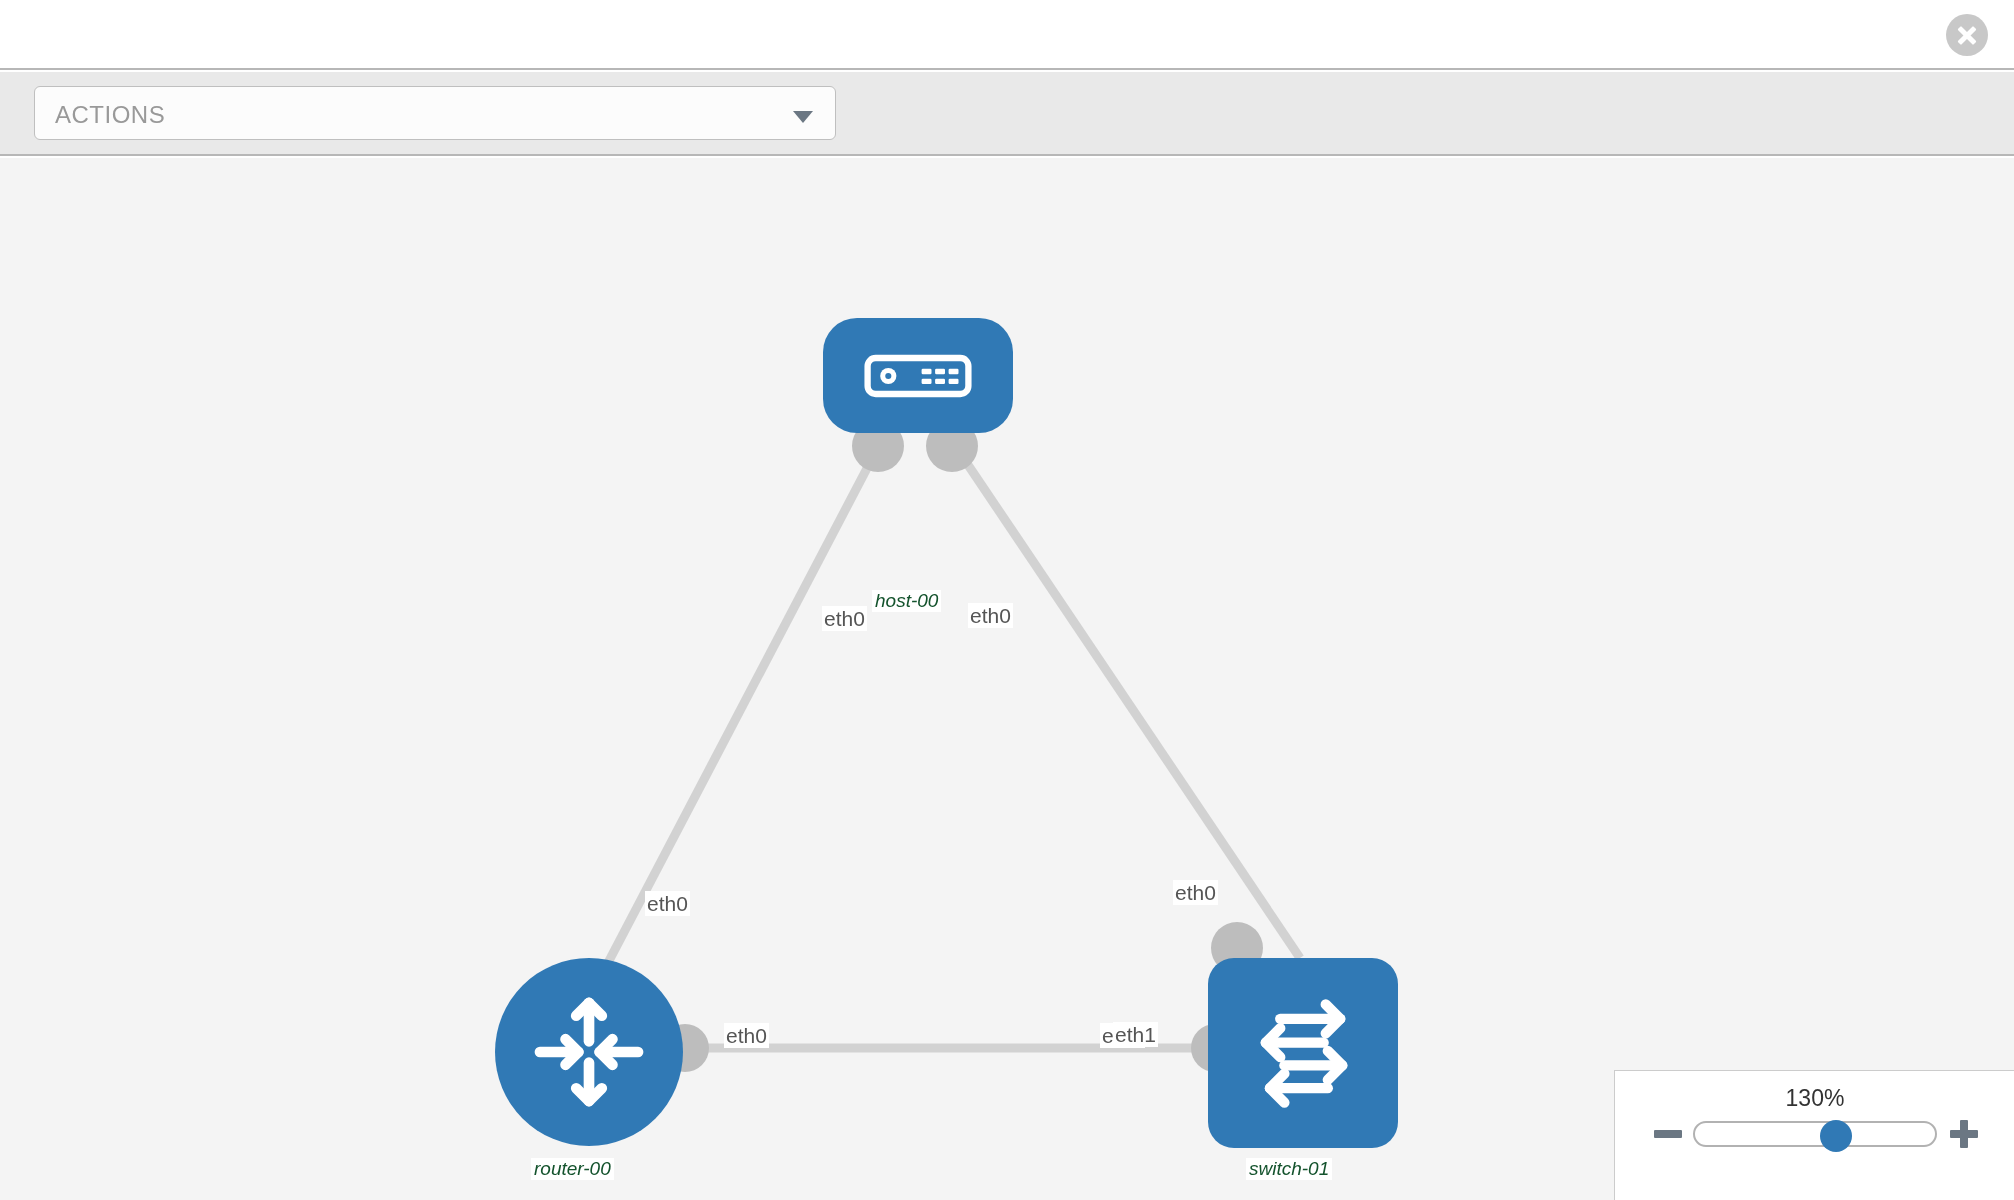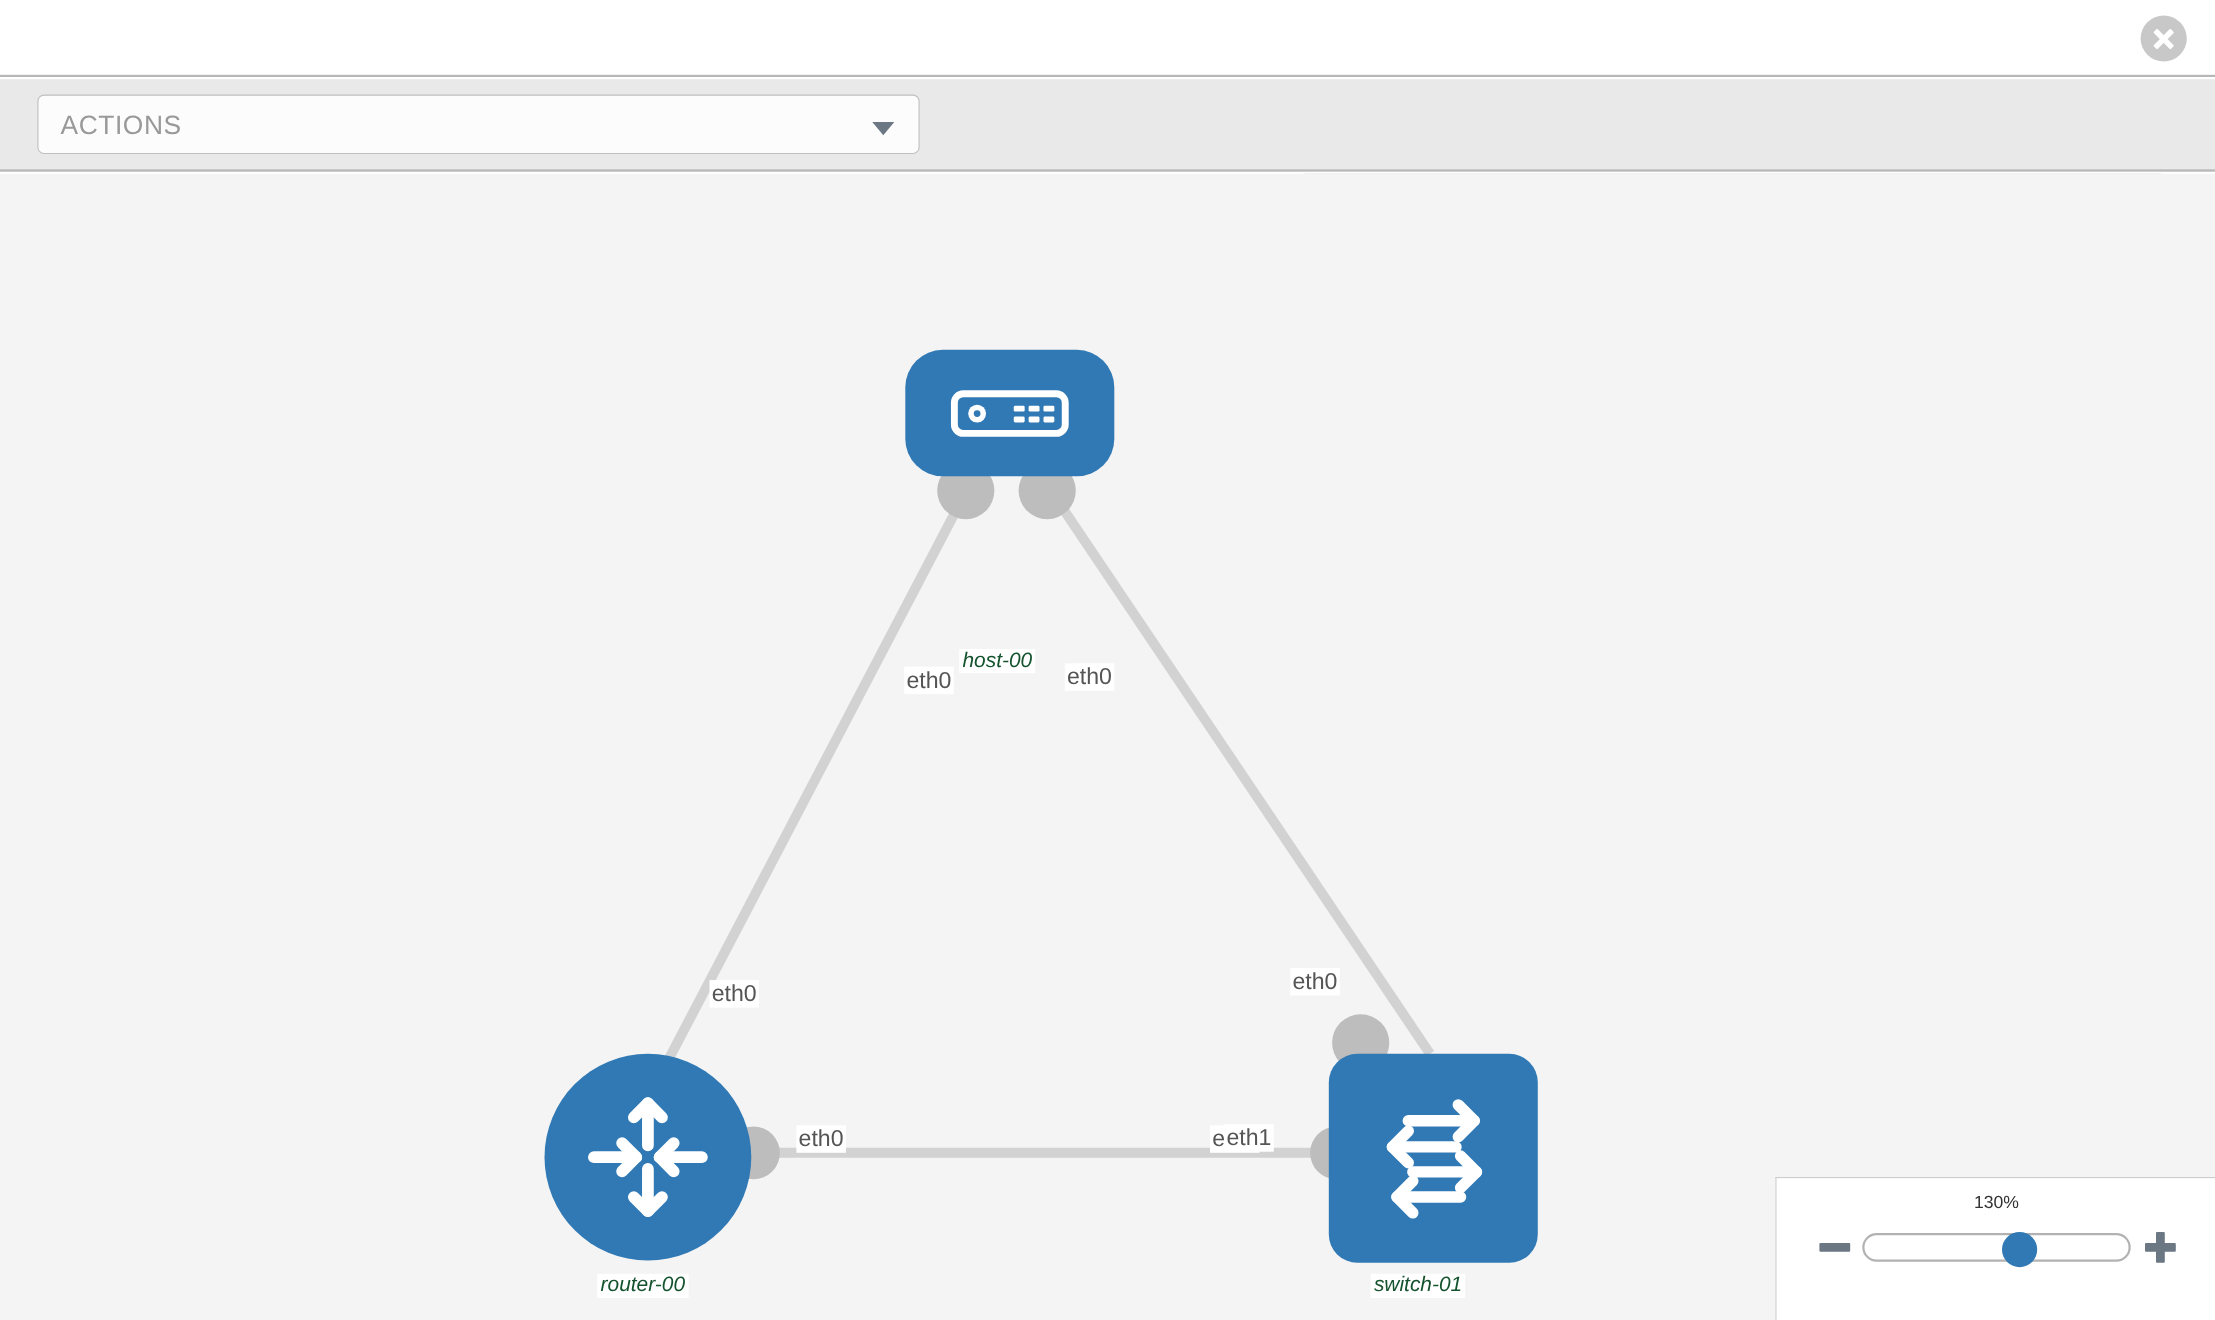--- a/index.html
+++ b/index.html
@@ -172,21 +172,21 @@
     position: absolute;
     font-size: 19px;
     color: #14532d;
     background: #ffffff;
     white-space: nowrap;
     padding: 0 3px;
     line-height: 1.15;
     font-style: italic;
   }
   .lbl-host   { left: 872px; top: 432px; }
-  .lbl-router { left: 531px; top: 1000px; margin-left: 12px; }
+  .lbl-router { left: 531px; top: 1000px; }
   .lbl-switch { left: 1246px; top: 1000px; }
 
   .edge-label {
     position: absolute;
     font-size: 21px;
     color: #555555;
     background: #ffffff;
     white-space: nowrap;
     padding: 0 2px;
     line-height: 1.2;
@@ -209,21 +209,21 @@
     background: #ffffff;
     border-left: 1px solid #cccccc;
     border-top: 1px solid #cccccc;
   }
   .zoom-value {
     position: absolute;
     top: 14px;
     left: 0;
     width: 400px;
     text-align: center;
-    font-size: 16px;
+    font-size: 23px;
     color: #333333;
   }
   .zoom-minus, .zoom-plus {
     position: absolute;
     top: 46px;
     width: 34px;
     height: 34px;
     cursor: pointer;
   }
   .zoom-minus { left: 36px; }

